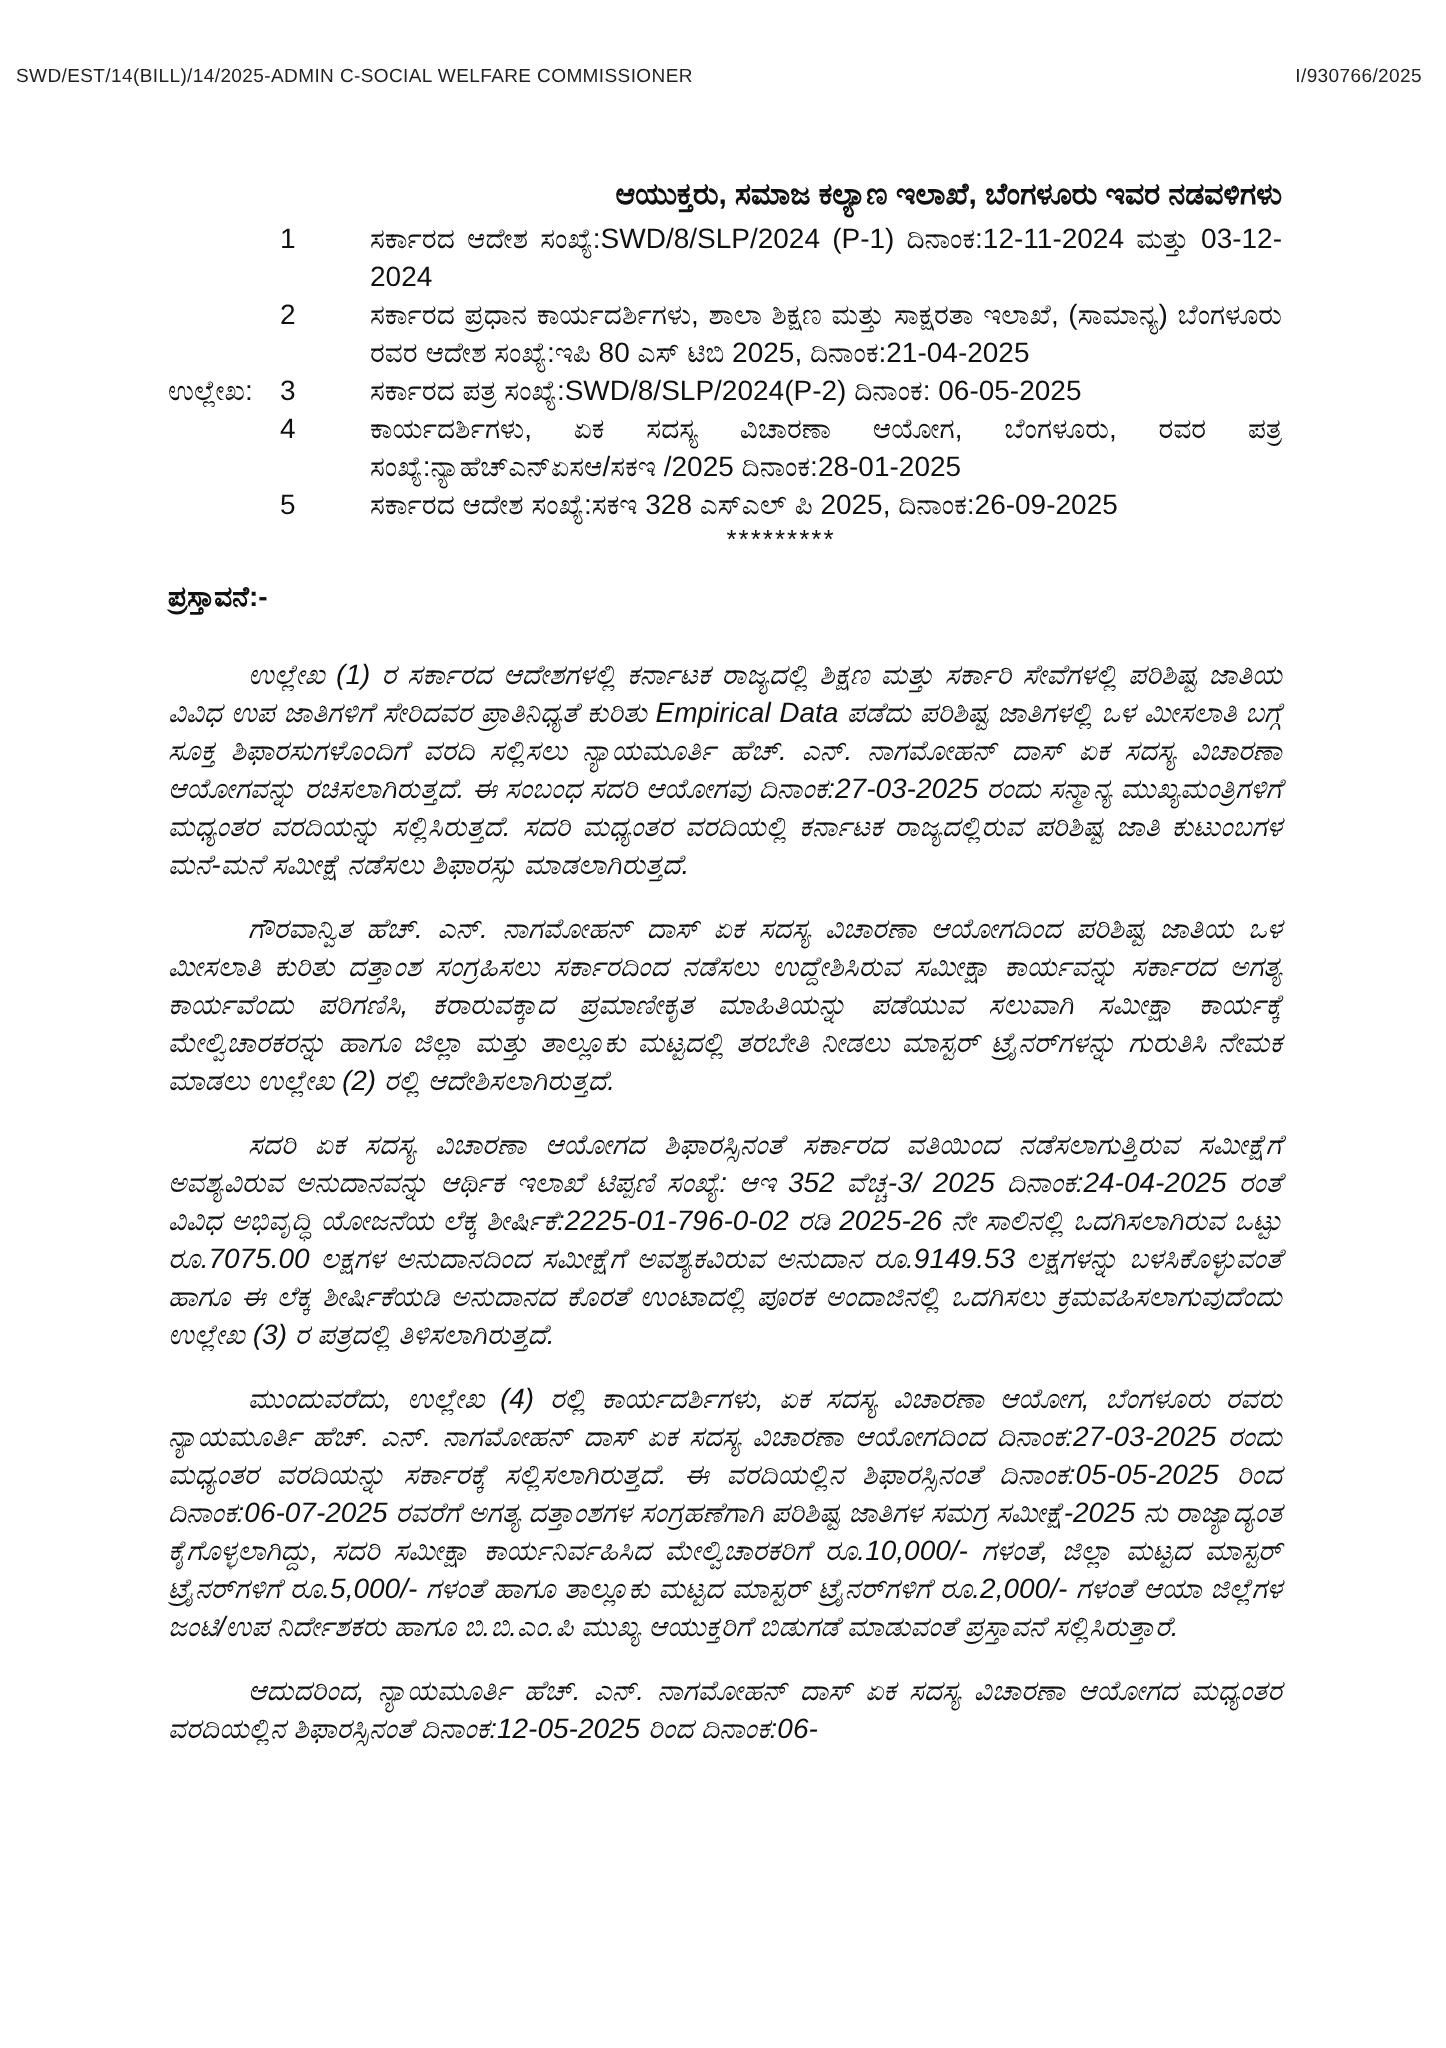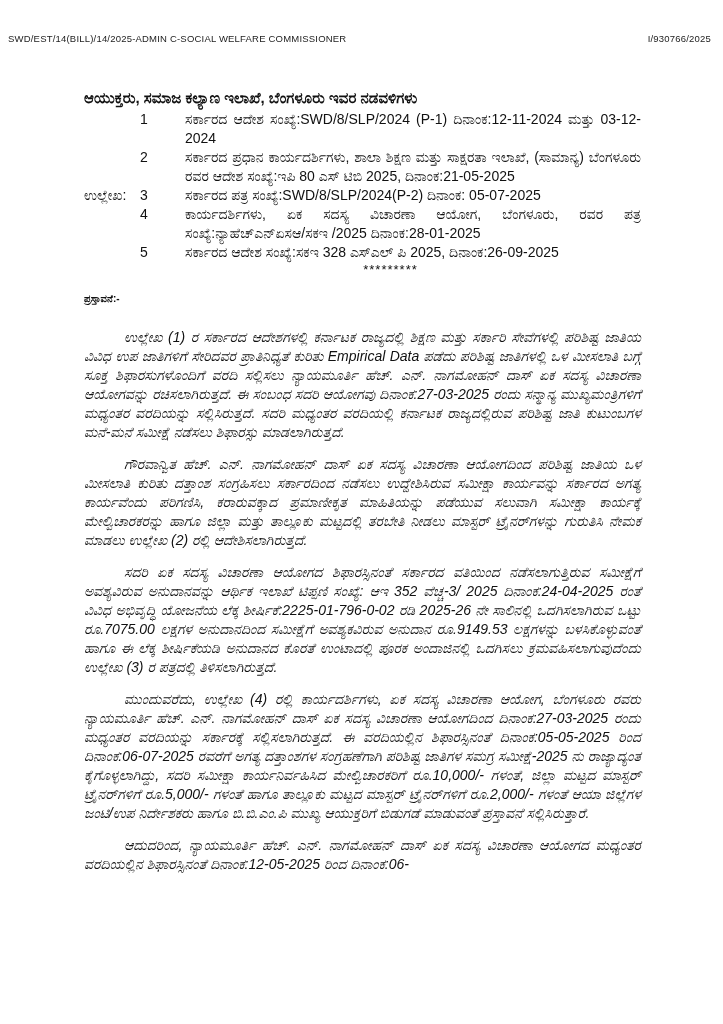--- a/index.html
+++ b/index.html
@@ -28,21 +28,21 @@
 
   
   .page-body {
     margin: 44px 82px 0 84px;   
     font-size: 14px;
     line-height: 19px;
     color: #111;
   }
 
   .doc-title {
-    text-align: left;
+    text-align: right;
     font-weight: bold;
     font-size: 15px;
     margin-bottom: 3px;
     white-space: nowrap;
   }
 
   .subject-row { display: flex; align-items: flex-start; }
   .subject-label { flex: none; width: 48px; }
   .subject-text { flex: 1; text-align: justify; padding-left: 2px; }
 
@@ -56,21 +56,21 @@
   .stars-separator {
     text-align: center;
     font-size: 13px;
     letter-spacing: 1px;
     line-height: 14px;
     margin: 1px 0 4px 0;
   }
 
   .preamble-heading {
     font-weight: bold;
-    font-size: 10px;
+    font-size: 14px;
     margin: 8px 0 20px 0;
   }
 
   .body-paragraph {
     text-align: justify;
     text-indent: 40px;
     margin-top: 13px;
     font-style: italic;
   }
 </style>
@@ -91,26 +91,26 @@
     <span class="refs-label">ಉಲ್ಲೇಖ:</span>
     <div class="refs-list">
 
       <div class="ref-item">
         <span class="ref-num">1</span>
         <span class="ref-text">ಸರ್ಕಾರದ ಆದೇಶ ಸಂಖ್ಯೆ:SWD/8/SLP/2024 (P-1) ದಿನಾಂಕ:12-11-2024 ಮತ್ತು 03-12-2024</span>
       </div>
 
       <div class="ref-item">
         <span class="ref-num">2</span>
-        <span class="ref-text">ಸರ್ಕಾರದ ಪ್ರಧಾನ ಕಾರ್ಯದರ್ಶಿಗಳು, ಶಾಲಾ ಶಿಕ್ಷಣ ಮತ್ತು ಸಾಕ್ಷರತಾ ಇಲಾಖೆ, (ಸಾಮಾನ್ಯ) ಬೆಂಗಳೂರು ರವರ ಆದೇಶ ಸಂಖ್ಯೆ:ಇಪಿ 80 ಎಸ್ ಟಿಬಿ 2025, ದಿನಾಂಕ:21-05-2025</span>
+        <span class="ref-text">ಸರ್ಕಾರದ ಪ್ರಧಾನ ಕಾರ್ಯದರ್ಶಿಗಳು, ಶಾಲಾ ಶಿಕ್ಷಣ ಮತ್ತು ಸಾಕ್ಷರತಾ ಇಲಾಖೆ, (ಸಾಮಾನ್ಯ) ಬೆಂಗಳೂರು ರವರ ಆದೇಶ ಸಂಖ್ಯೆ:ಇಪಿ 80 ಎಸ್ ಟಿಬಿ 2025, ದಿನಾಂಕ:21-04-2025</span>
       </div>
 
       <div class="ref-item">
         <span class="ref-num">3</span>
-        <span class="ref-text">ಸರ್ಕಾರದ ಪತ್ರ ಸಂಖ್ಯೆ:SWD/8/SLP/2024(P-2) ದಿನಾಂಕ:    05-07-2025</span>
+        <span class="ref-text">ಸರ್ಕಾರದ ಪತ್ರ ಸಂಖ್ಯೆ:SWD/8/SLP/2024(P-2) ದಿನಾಂಕ:    06-05-2025</span>
       </div>
 
       <div class="ref-item">
         <span class="ref-num">4</span>
         <span class="ref-text">ಕಾರ್ಯದರ್ಶಿಗಳು, ಏಕ ಸದಸ್ಯ ವಿಚಾರಣಾ ಆಯೋಗ, ಬೆಂಗಳೂರು, ರವರ ಪತ್ರ ಸಂಖ್ಯೆ:ನ್ಯಾಹೆಚ್‌ಎನ್‌ಏಸಆ/ಸಕಇ /2025 ದಿನಾಂಕ:28-01-2025</span>
       </div>
 
       <div class="ref-item">
         <span class="ref-num">5</span>
         <span class="ref-text">ಸರ್ಕಾರದ ಆದೇಶ ಸಂಖ್ಯೆ:ಸಕಇ 328 ಎಸ್‌ಎಲ್ ಪಿ 2025, ದಿನಾಂಕ:26-09-2025</span>

